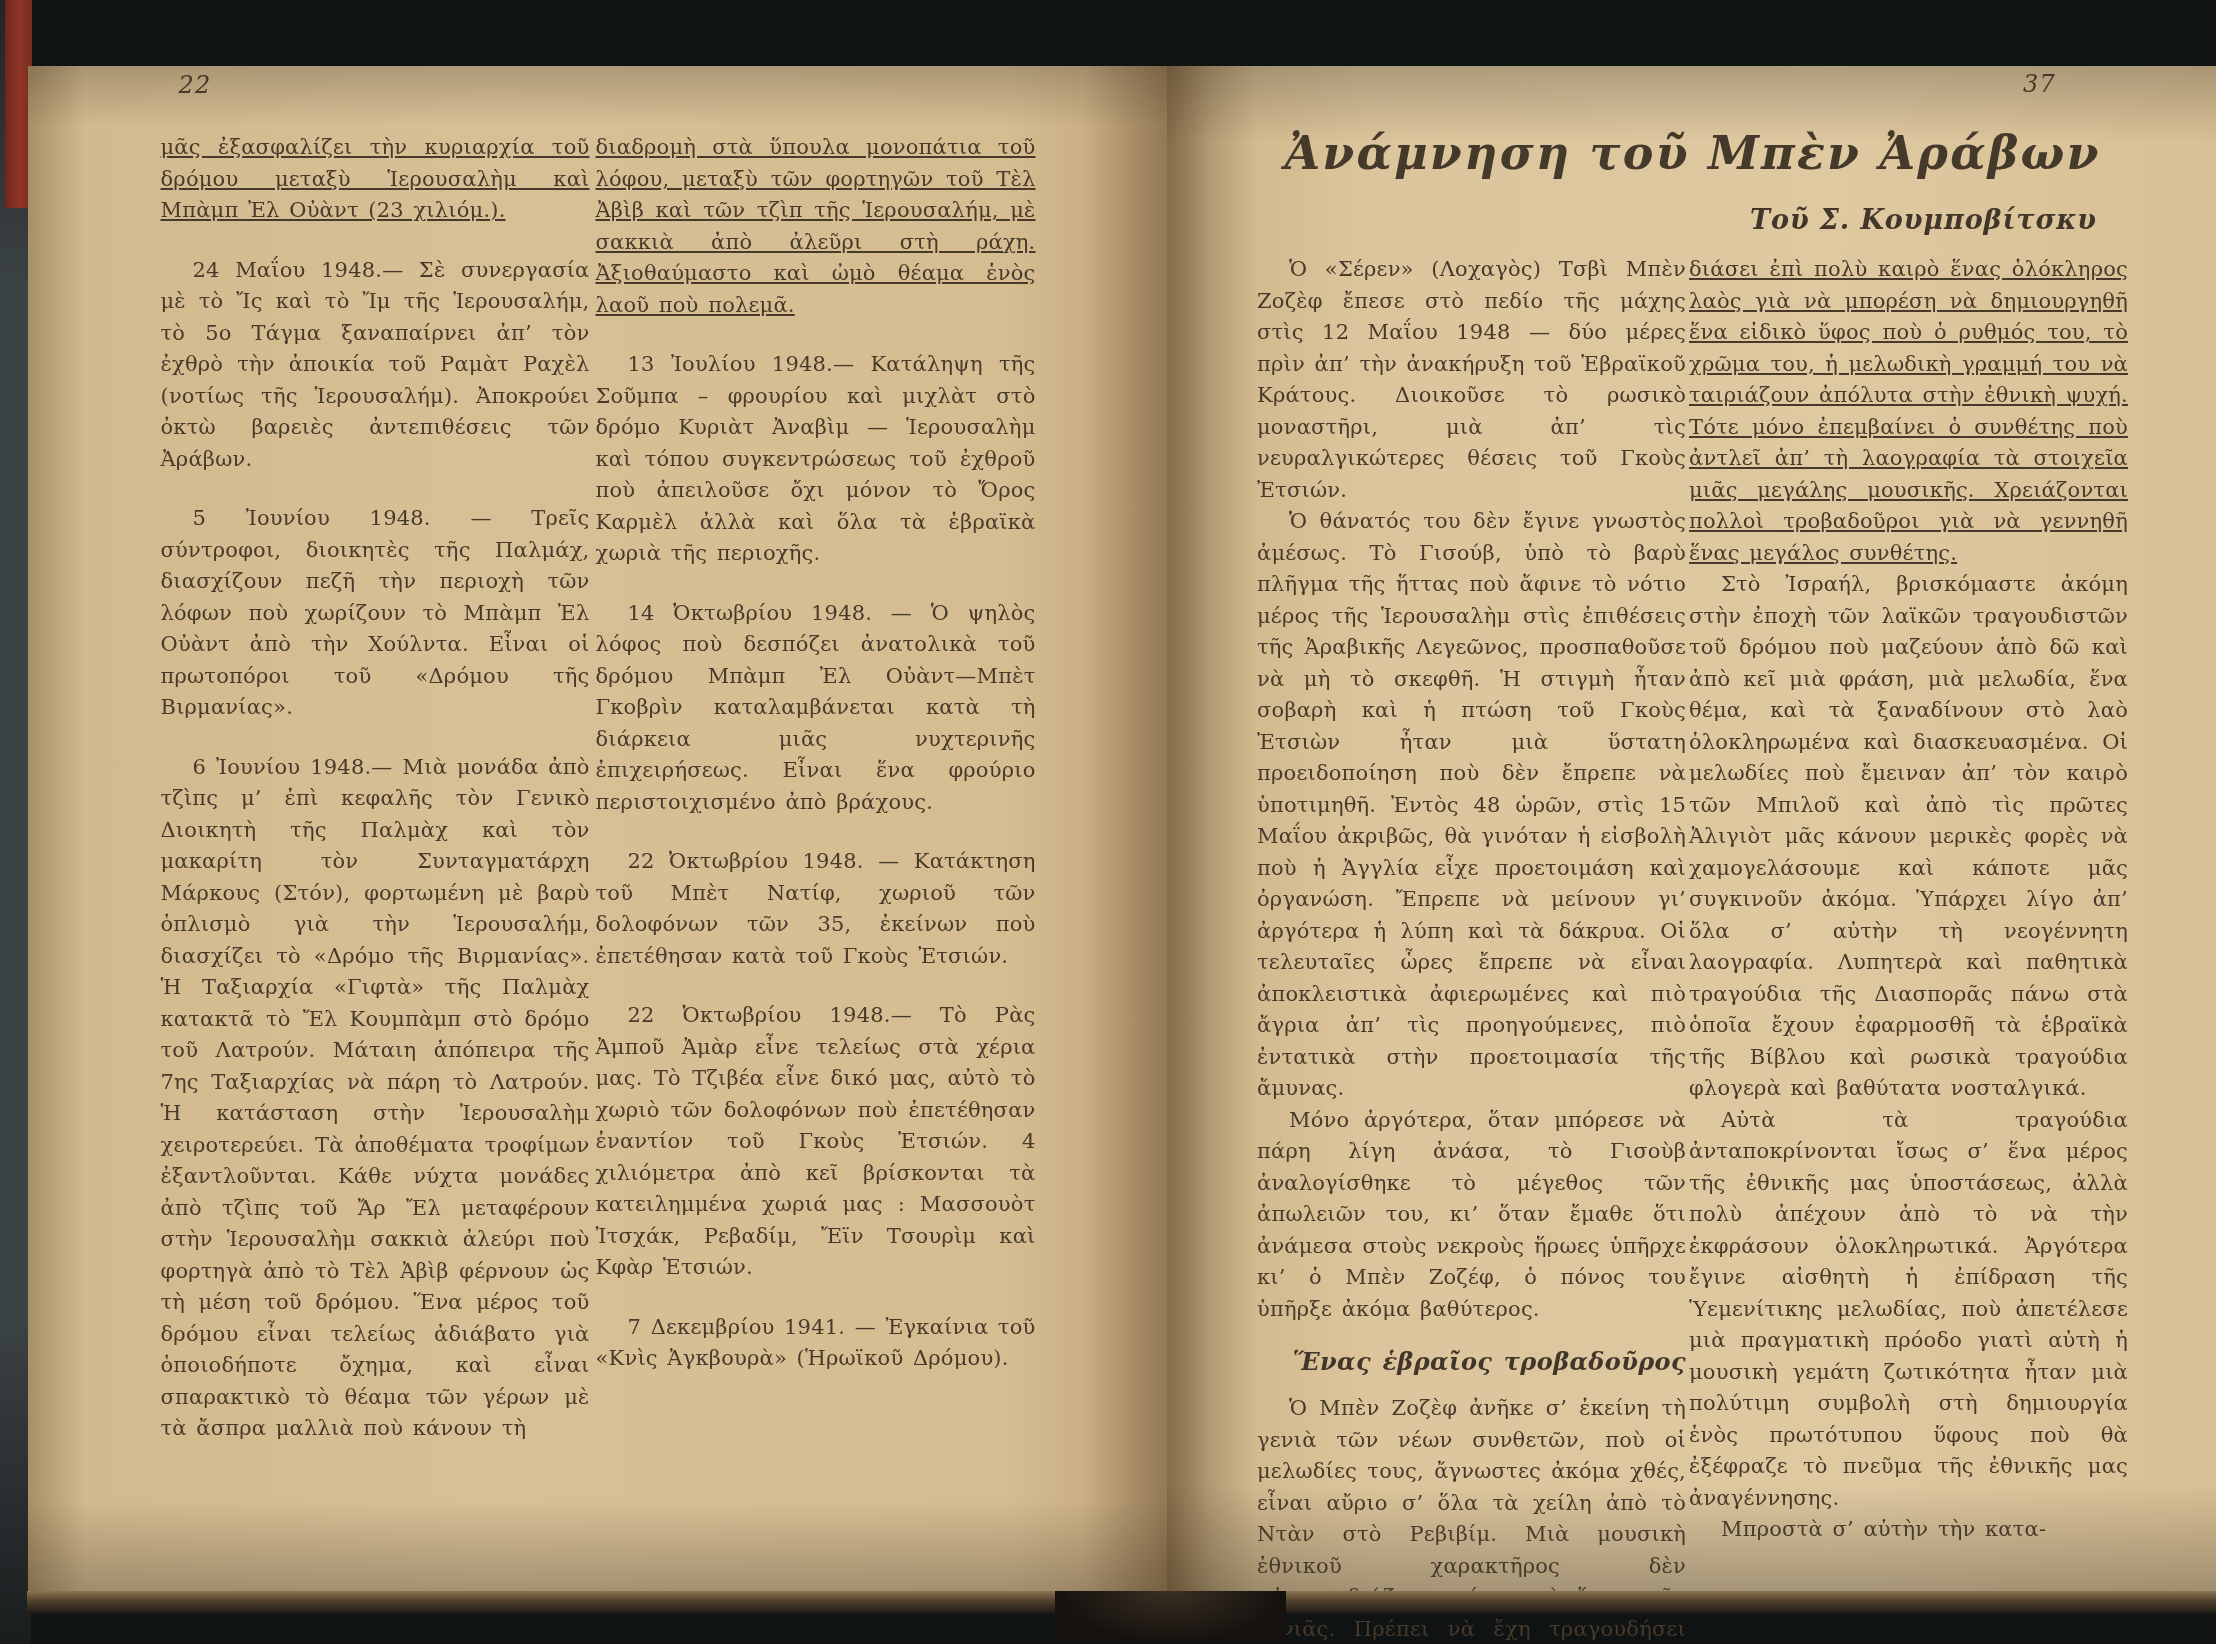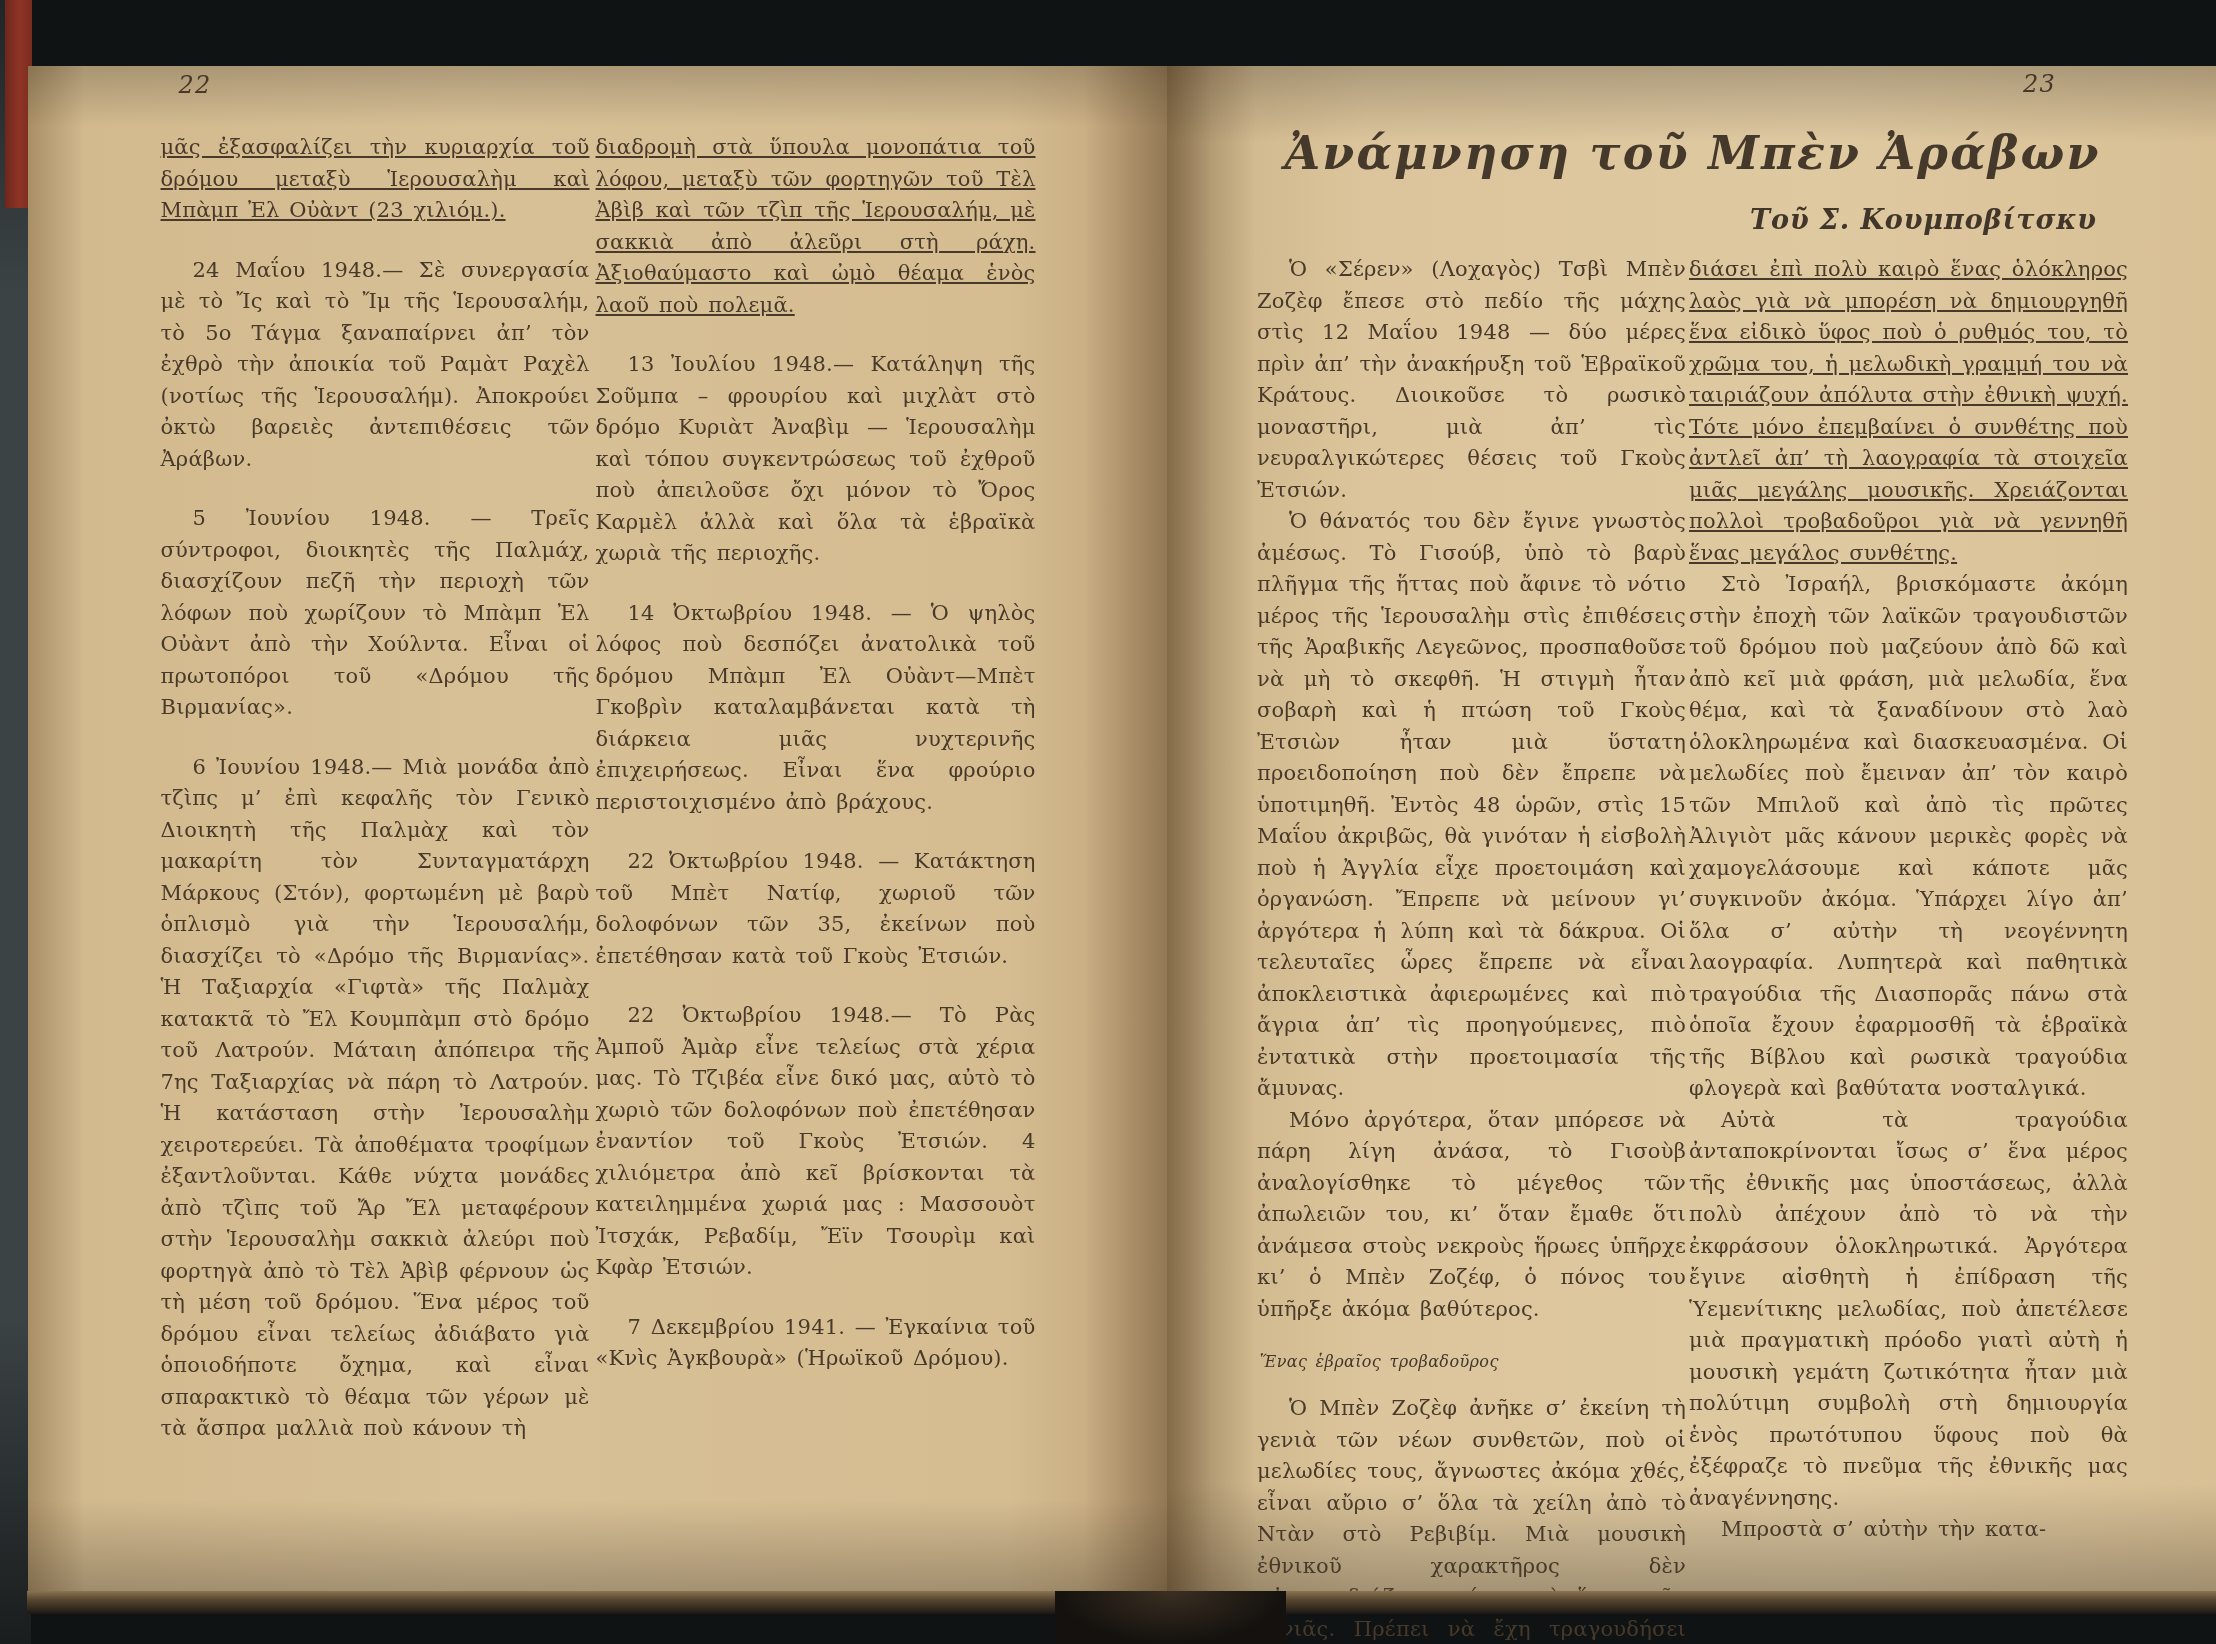--- a/index.html
+++ b/index.html
@@ -32,22 +32,22 @@
   .col{position:absolute;text-align:justify;font-size:21px;line-height:31.5px;
        letter-spacing:0.2px;word-spacing:2.7px;}
   .p22-col1{left:133px;top:66px;width:429px;}
   .p22-col2{left:568px;top:66px;width:440px;}
   .p23-col1{left:90px;top:188px;width:429px;}
   .p23-col2{left:522px;top:188px;width:439px;}
   .para{margin:0;text-indent:32px;}
   .noindent{text-indent:0;text-decoration:underline;}
   .spaced .para{margin-bottom:28px;}
   .spaced .para:last-child{margin-bottom:0;}
-  .subheading{margin:24px 0 17.7px 2.7px;font-size:16px;line-height:26.6px;font-weight:normal;
-              font-style:italic;text-indent:0;text-align:left;color:#42352a;letter-spacing:0.4px;}
+  .subheading{margin:24px 0 17.7px 2.7px;font-size:24px;line-height:26.6px;font-weight:bold;
+              font-style:italic;text-indent:0;text-align:right;color:#42352a;letter-spacing:0.4px;}
   .article-title{position:absolute;left:90px;top:61px;width:871px;text-align:center;
       font-size:46px;line-height:1.15;font-style:italic;font-weight:bold;color:#44392b;
       letter-spacing:2.2px;}
   .article-byline{position:absolute;left:522px;top:138px;width:439px;text-align:right;
       padding-right:31px;box-sizing:border-box;font-size:27px;font-weight:bold;
       font-style:italic;color:#42352a;letter-spacing:0.9px;}
 </style>
 </head>
 <body>
 
@@ -69,21 +69,21 @@
         <p class="para">14 Ὀκτωβρίου 1948. — Ὁ ψηλὸς λόφος ποὺ δεσπόζει ἀνατολικὰ τοῦ δρόμου Μπὰμπ Ἐλ Οὐὰντ—Μπὲτ Γκοβρὶν καταλαμβάνεται κατὰ τὴ διάρκεια μιᾶς νυχτερινῆς ἐπιχειρήσεως. Εἶναι ἕνα φρούριο περιστοιχισμένο ἀπὸ βράχους.</p>
         <p class="para">22 Ὀκτωβρίου 1948. — Κατάκτηση τοῦ Μπὲτ Νατίφ, χωριοῦ τῶν δολοφόνων τῶν 35, ἐκείνων ποὺ ἐπετέθησαν κατὰ τοῦ Γκοὺς Ἐτσιών.</p>
         <p class="para">22 Ὀκτωβρίου 1948.— Τὸ Ρὰς Ἀμποῦ Ἀμὰρ εἶνε τελείως στὰ χέρια μας. Τὸ Τζιβέα εἶνε δικό μας, αὐτὸ τὸ χωριὸ τῶν δολοφόνων ποὺ ἐπετέθησαν ἐναντίον τοῦ Γκοὺς Ἐτσιών. 4 χιλιόμετρα ἀπὸ κεῖ βρίσκονται τὰ κατειλημμένα χωριά μας : Μασσουὸτ Ἰτσχάκ, Ρεβαδίμ, Ἔϊν Τσουρὶμ καὶ Κφὰρ Ἐτσιών.</p>
         <p class="para">7 Δεκεμβρίου 1941. — Ἐγκαίνια τοῦ «Κνὶς Ἀγκβουρὰ» (Ἡρωϊκοῦ Δρόμου).</p>
       </div>
     <div class="gutter-shadow-left"></div>
   </div>
 
   <div class="page page-right">
     <div class="gutter-shadow-right"></div>
-    <div class="pagenum pn-right">23</div>
+    <div class="pagenum pn-right">37</div>
     <div class="article-title">Ἀνάμνηση τοῦ Μπὲν Ἀράβων</div>
     <div class="article-byline">Τοῦ Σ. Κουμποβίτσκυ</div>
     <div class="col p23-col1">
         <p class="para">Ὁ «Σέρεν» (Λοχαγὸς) Τσβὶ Μπὲν Ζοζὲφ ἔπεσε στὸ πεδίο τῆς μάχης στὶς 12 Μαΐου 1948 — δύο μέρες πρὶν ἀπ’ τὴν ἀνακήρυξη τοῦ Ἑβραϊκοῦ Κράτους. Διοικοῦσε τὸ ρωσικὸ μοναστῆρι, μιὰ ἀπ’ τὶς νευραλγικώτερες θέσεις τοῦ Γκοὺς Ἐτσιών.</p>
         <p class="para">Ὁ θάνατός του δὲν ἔγινε γνωστὸς ἀμέσως. Τὸ Γισούβ, ὑπὸ τὸ βαρὺ πλῆγμα τῆς ἥττας ποὺ ἄφινε τὸ νότιο μέρος τῆς Ἱερουσαλὴμ στὶς ἐπιθέσεις τῆς Ἀραβικῆς Λεγεῶνος, προσπαθοῦσε νὰ μὴ τὸ σκεφθῆ. Ἡ στιγμὴ ἦταν σοβαρὴ καὶ ἡ πτώση τοῦ Γκοὺς Ἐτσιὼν ἦταν μιὰ ὕστατη προειδοποίηση ποὺ δὲν ἔπρεπε νὰ ὑποτιμηθῆ. Ἐντὸς 48 ὡρῶν, στὶς 15 Μαΐου ἀκριβῶς, θὰ γινόταν ἡ εἰσβολὴ ποὺ ἡ Ἀγγλία εἶχε προετοιμάση καὶ ὀργανώση. Ἔπρεπε νὰ μείνουν γι’ ἀργότερα ἡ λύπη καὶ τὰ δάκρυα. Οἱ τελευταῖες ὧρες ἔπρεπε νὰ εἶναι ἀποκλειστικὰ ἀφιερωμένες καὶ πιὸ ἄγρια ἀπ’ τὶς προηγούμενες, πιὸ ἐντατικὰ στὴν προετοιμασία τῆς ἄμυνας.</p>
         <p class="para">Μόνο ἀργότερα, ὅταν μπόρεσε νὰ πάρη λίγη ἀνάσα, τὸ Γισοὺβ ἀναλογίσθηκε τὸ μέγεθος τῶν ἀπωλειῶν του, κι’ ὅταν ἔμαθε ὅτι ἀνάμεσα στοὺς νεκροὺς ἥρωες ὑπῆρχε κι’ ὁ Μπὲν Ζοζέφ, ὁ πόνος του ὑπῆρξε ἀκόμα βαθύτερος.</p>
         <p class="subheading">Ἕνας ἑβραῖος τροβαδοῦρος</p>
         <p class="para">Ὁ Μπὲν Ζοζὲφ ἀνῆκε σ’ ἐκείνη τὴ γενιὰ τῶν νέων συνθετῶν, ποὺ οἱ μελωδίες τους, ἄγνωστες ἀκόμα χθές, εἶναι αὔριο σ’ ὅλα τὰ χείλη ἀπὸ τὸ Ντὰν στὸ Ρεβιβίμ. Μιὰ μουσικὴ ἐθνικοῦ χαρακτῆρος δὲν αὐτοσχεδιάζεται μέσα στὰ ὅρια μιᾶς γενιᾶς. Πρέπει νὰ ἔχη τραγουδήσει καὶ αὐτοσχε-</p>
       </div>
     <div class="col p23-col2">

